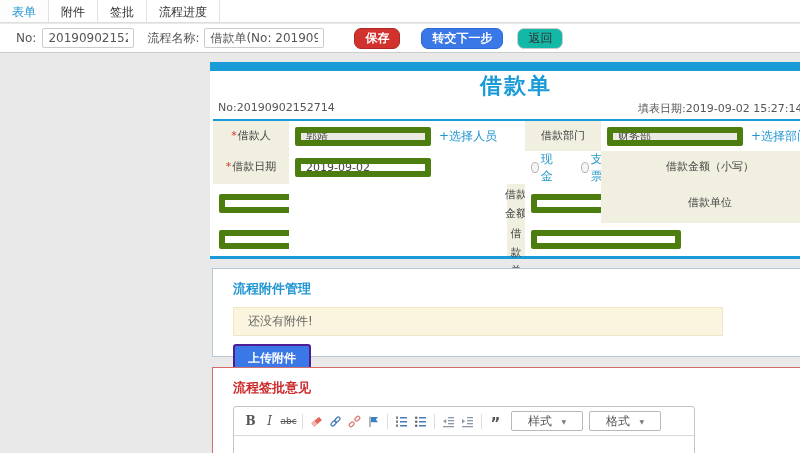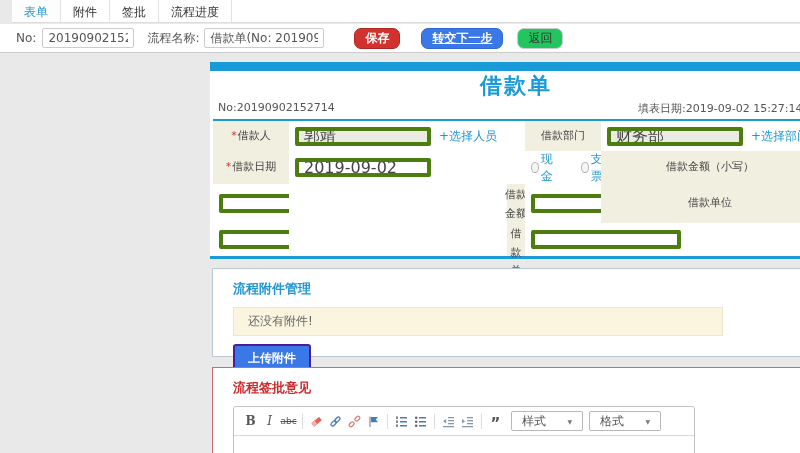--- a/index.html
+++ b/index.html
@@ -1,57 +1,57 @@
 <!DOCTYPE html>
 <html><head>
 <meta charset="utf-8">
 <style>
   * { margin:0; padding:0; box-sizing:border-box; }
   html,body { background:#e9e9e9; }
   body { font-family:"DejaVu Sans", sans-serif; font-size:12px; color:#333; }
   .screen { position:relative; width:800px; height:453px; overflow:hidden; background:#e9e9e9; }
 
   
-  .tabbar { position:absolute; top:0; left:12px; right:0; height:23px; background:#fff;
+  .tabbar { position:absolute; top:0; left:0; right:0; height:23px; background:#fff;
             border-bottom:1px solid #ddd; display:flex; align-items:stretch; }
   .tab { padding:4px 12px 0 12px; border-right:1px solid #e2e2e2; font-size:12px; color:#333; }
   .tab.active { color:#2196d3; background:#fdfdfd; }
 
   
   .cmdbar { position:absolute; top:24px; left:0; right:0; height:29px; background:#fff;
             border-bottom:1px solid #ccc; display:flex; align-items:center; padding:0 16px; }
   .cmdbar .lbl { color:#555; }
   .txt { height:20px; border:1px solid #ccc; border-radius:2px; font-size:12px; padding:0 5px;
          color:#555; font-family:"DejaVu Sans", sans-serif; }
   .txt.no { width:92px; margin-left:6px; }
   .txt.flow { width:120px; margin-left:5px; }
   .cmdbar .lbl.flow-lbl { margin-left:13px; }
   .btn { height:21px; padding:0 10px; border-radius:7px; font-size:12px; font-weight:bold;
          font-family:"DejaVu Sans", sans-serif; cursor:pointer; }
   .btn.red { margin-left:30px; background:#d2322d; border:1px solid #ac2925; color:#fff; }
-  .btn.blue { margin-left:21px; background:#3b78e7; border:1px solid #3069d0; color:#fff;text-decoration:underline; }
-  .btn.plain { margin-left:14px; background:#22c55e; border:1px solid #ccc; color:#333; font-weight:normal;text-align:center; }
+  .btn.blue { margin-left:21px; background:#3b78e7; border:1px solid #3069d0; color:#fff; }
+  .btn.plain { margin-left:14px; background:#14b8a6; border:1px solid #ccc; color:#333; font-weight:normal;text-align:center; }
 
   
   .form-panel { position:absolute; left:210px; top:62px; width:612px; height:197px; background:#fff; }
   .topbar { height:9px; background:#199bd7; }
   .form-title { height:30px; line-height:30px; text-align:center; color:#199bd7;
                 font-size:22px; font-weight:600; letter-spacing:2px; }
   .meta-row { position:relative; height:18px; padding:0 8px; font-size:11px; color:#555; }
   .meta-row .date { position:absolute; left:428px; top:0; white-space:nowrap; }
   .hline { height:2px; background:#199bd7; margin:0 3px; }
   .fgrid { display:grid; grid-template-columns:76px 1fr 18px 76px 1fr;
            grid-template-rows:30px 33px 39px 33px; margin:0 3px; }
   .cell { display:flex; align-items:center; }
   .lbl-cell { background:#f1efe0; justify-content:center; text-align:center; font-size:11px;
               color:#444; padding:2px; line-height:1.7; flex-wrap:wrap; }
   .val-cell { padding:0 6px; background:#fff; }
   .gap { background:#fff; }
   .req { color:#d2322d; margin-right:1px; }
-  .f-input { width:136px; height:19px; border:4px solid #4d7c0f; border-radius:2px; font-size:16px;
+  .f-input { width:136px; height:19px; border:6px solid #4d7c0f; border-radius:2px; font-size:11px;
              padding:0 5px; color:#444; font-family:"DejaVu Sans", sans-serif; }
   .f-input.wide { width:150px; }
   .f-input.ro { background:#ebebe4; }
   .sel-link { color:#2196d3; margin-left:8px; text-decoration:none; font-size:12px; white-space:nowrap; }
   .radio-group { display:flex; align-items:center; gap:25px; }
   .radio-opt { display:flex; align-items:center; color:#2a9cc9; font-size:12px; }
   .radio-dot { width:11px; height:11px; border-radius:50%; border:1px solid #b3b3b3;
                background:#f5f5f5; display:inline-block; margin-right:2px; }
   .bottom-bar { height:3px; background:#199bd7; }
 
@@ -73,21 +73,21 @@
   .editor { margin-left:20px; width:462px; border:1px solid #c3c3c3; border-radius:3px; background:#fff; }
   .ed-toolbar { display:flex; align-items:center; padding:4px 7px; border-bottom:1px solid #d8d8d8; }
   .tb-btn { min-width:17px; height:17px; display:flex; align-items:center; justify-content:center;
             color:#555; margin:0 1px; cursor:pointer; }
   .tb-b { font-family:"DejaVu Serif", serif; font-weight:bold; font-size:12px; }
   .tb-i { font-family:"DejaVu Serif", serif; font-style:italic; font-size:12px; }
   .tb-s { font-size:9px; text-decoration:line-through; }
   .tb-q { font-size:15px; font-weight:bold; color:#555; line-height:10px; padding-top:6px; }
   .sep { width:1px; height:15px; background:#ddd; margin:0 4px; }
   .dropdown { display:flex; align-items:center; justify-content:space-between; border:1px solid #b8b8b8;
-              border-radius:2px; height:20px; width:72px; padding:0 10px; color:#555; font-size:12px;
+              border-radius:2px; height:20px; width:72px; padding:0 16px; color:#555; font-size:12px;
               background:#fff; margin-left:6px; cursor:pointer; }
   .caret { font-size:6px; color:#777; }
   .ed-body { height:60px; background:#fff; }
   svg { display:block; }
 </style>
 </head>
 <body>
 
 <div class="screen">
 

